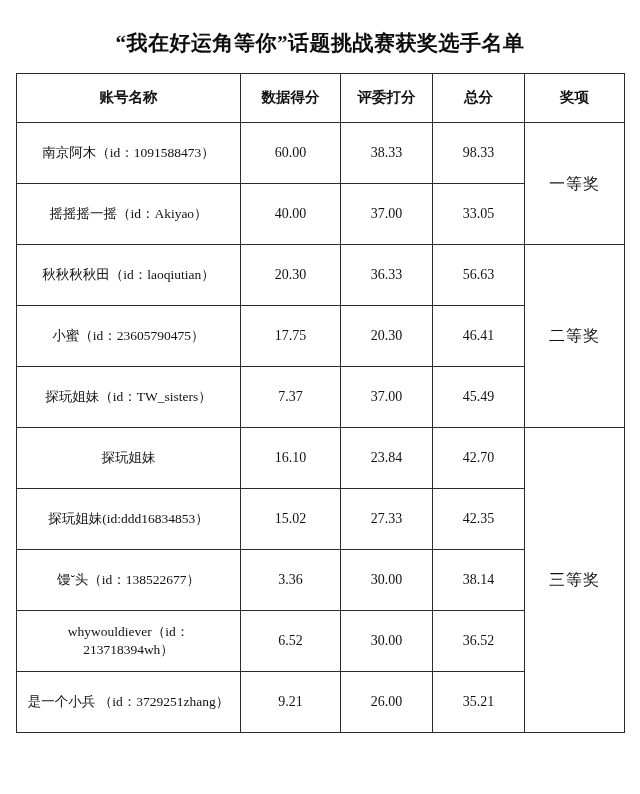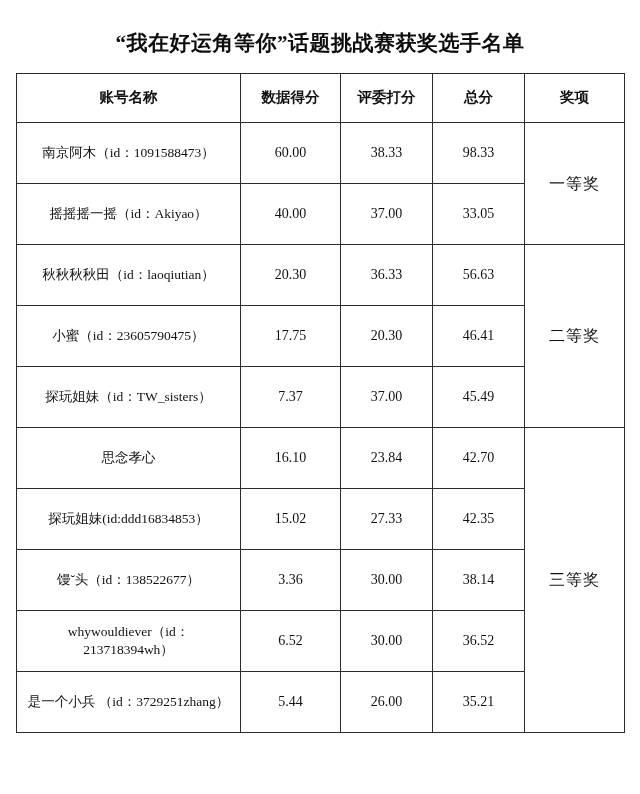--- a/index.html
+++ b/index.html
@@ -139,21 +139,21 @@
       <tr>
         <td class="name-cell">
             <span class="wrap-name">探玩姐妹（id：TW_sisters）</span>
           </td>
         <td class="num-cell">7.37</td>
         <td class="num-cell">37.00</td>
         <td class="num-cell">45.49</td>
       </tr>
       <tr>
         <td class="name-cell">
-            <span class="wrap-name">思念孝心</span>
+            <span class="wrap-name">探玩姐妹</span>
           </td>
         <td class="num-cell">16.10</td>
         <td class="num-cell">23.84</td>
         <td class="num-cell">42.70</td>
         <td class="prize-cell" rowspan="5">三等奖</td>
       </tr>
       <tr>
         <td class="name-cell">
             <span class="wrap-name">探玩姐妹(id:ddd16834853）</span>
           </td>
@@ -174,20 +174,20 @@
             <span class="wrap-name">whywouldiever（id：213718394wh）</span>
           </td>
         <td class="num-cell">6.52</td>
         <td class="num-cell">30.00</td>
         <td class="num-cell">36.52</td>
       </tr>
       <tr>
         <td class="name-cell">
             <span class="wrap-name">是一个小兵 （id：3729251zhang）</span>
           </td>
-        <td class="num-cell">5.44</td>
+        <td class="num-cell">9.21</td>
         <td class="num-cell">26.00</td>
         <td class="num-cell">35.21</td>
       </tr>
     </tbody>
   </table>
 
 </div>
 
 </body></html>

